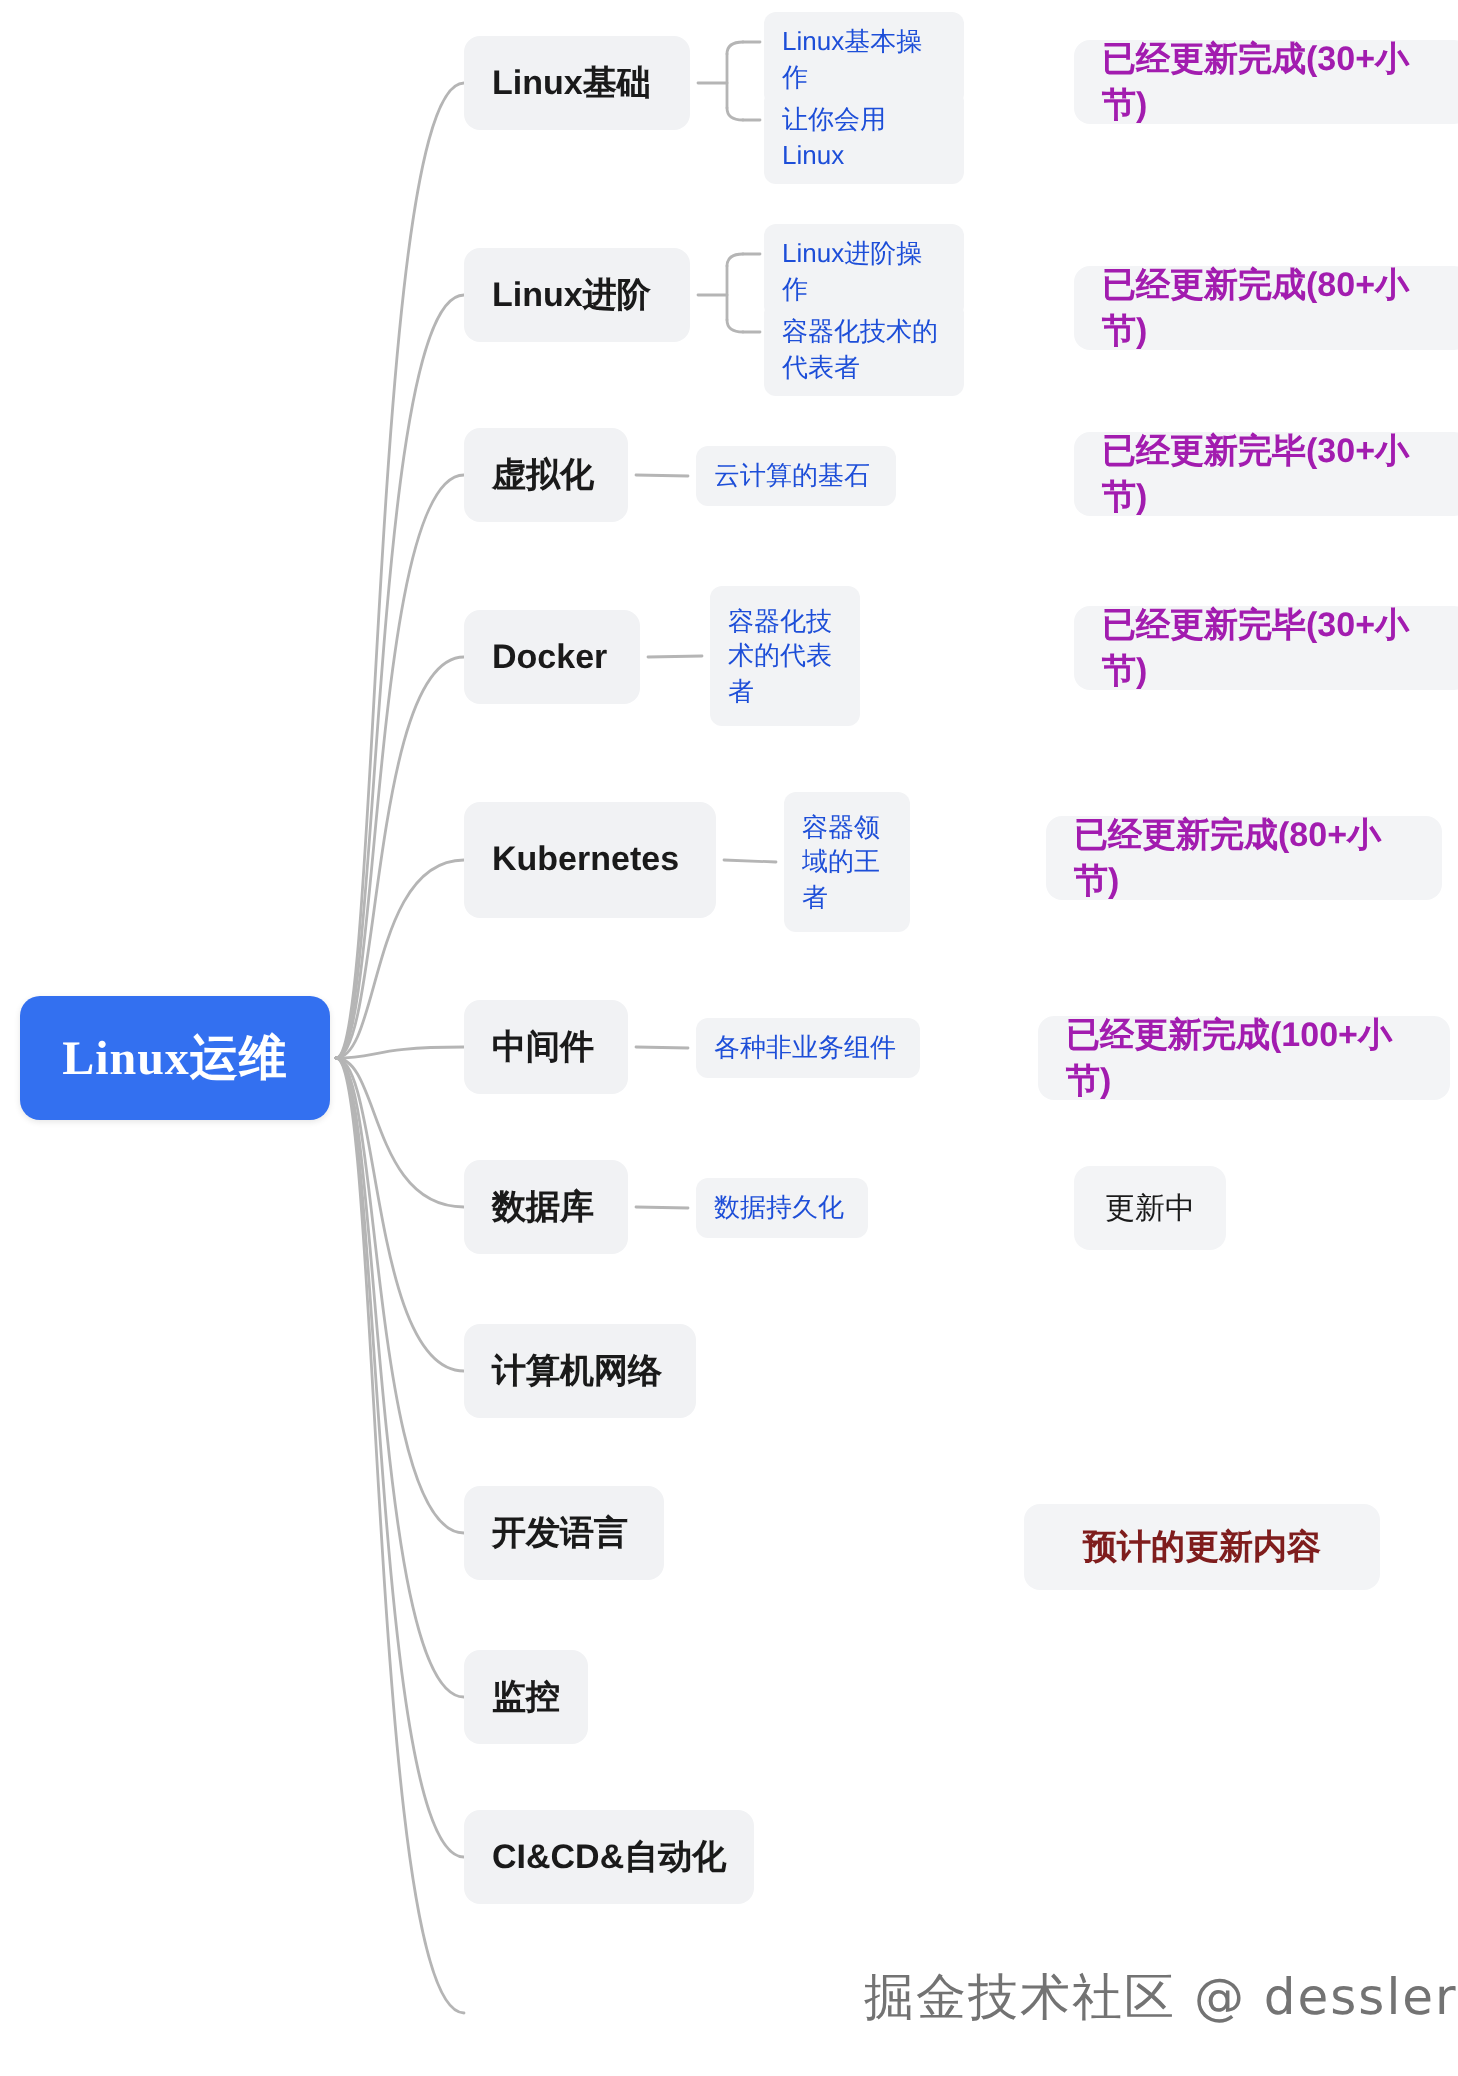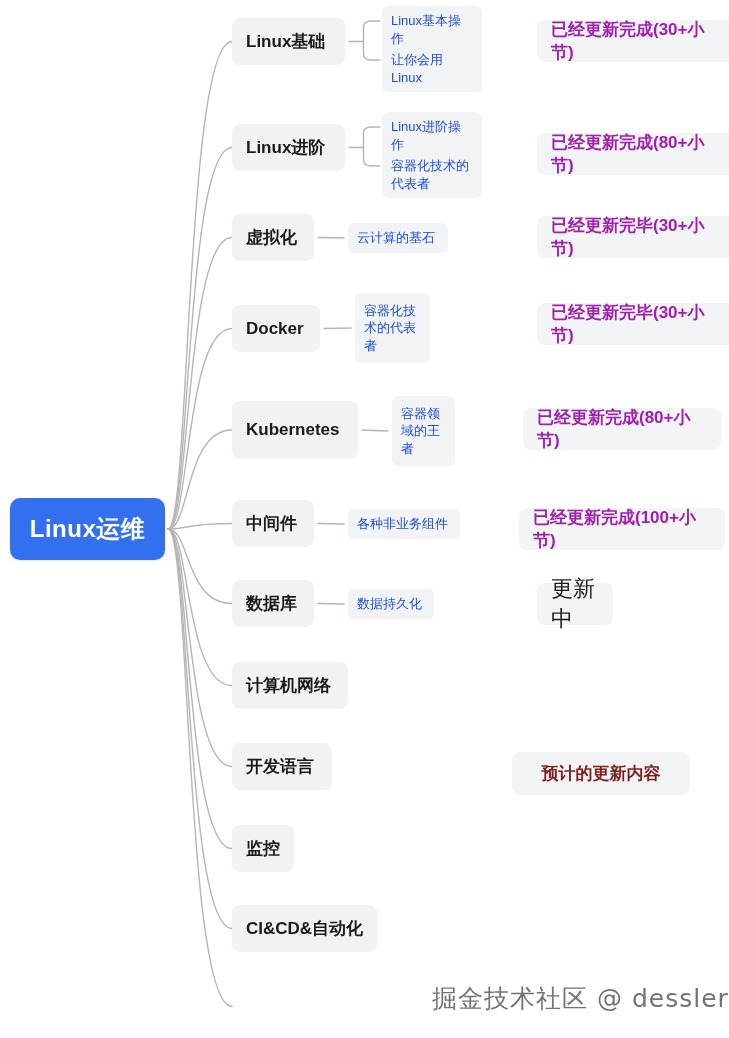--- a/index.html
+++ b/index.html
@@ -34,20 +34,21 @@
   }
   .root-node {
     background: #3370f0;
     color: #ffffff;
     font-size: 24px;
     font-weight: bold;
     letter-spacing: 0.5px;
     justify-content: center;
     border-radius: 10px;
     box-shadow: 0 1px 3px rgba(0,0,0,0.10);
+    font-family: Liberation Serif, serif;
   }
   .branch-node {
     background: #f1f2f4;
     color: #1a1a1a;
     font-size: 17px;
     font-weight: bold;
     padding: 0 14px;
   }
   .leaf-node {
     background: #f2f3f5;
@@ -68,21 +69,21 @@
     border-radius: 8px;
     padding: 0 14px;
   }
   .status-done {
     color: #a21caf;
     font-size: 17px;
     font-weight: bold;
   }
   .status-progress {
     color: #1a1a1a;
-    font-size: 22px;
+    font-size: 15px;
     font-weight: normal;
   }
   .status-planned {
     color: #7f1d1d;
     font-size: 17px;
     font-weight: bold;
   }
   .watermark {
     position: absolute;
     color: #737373;

